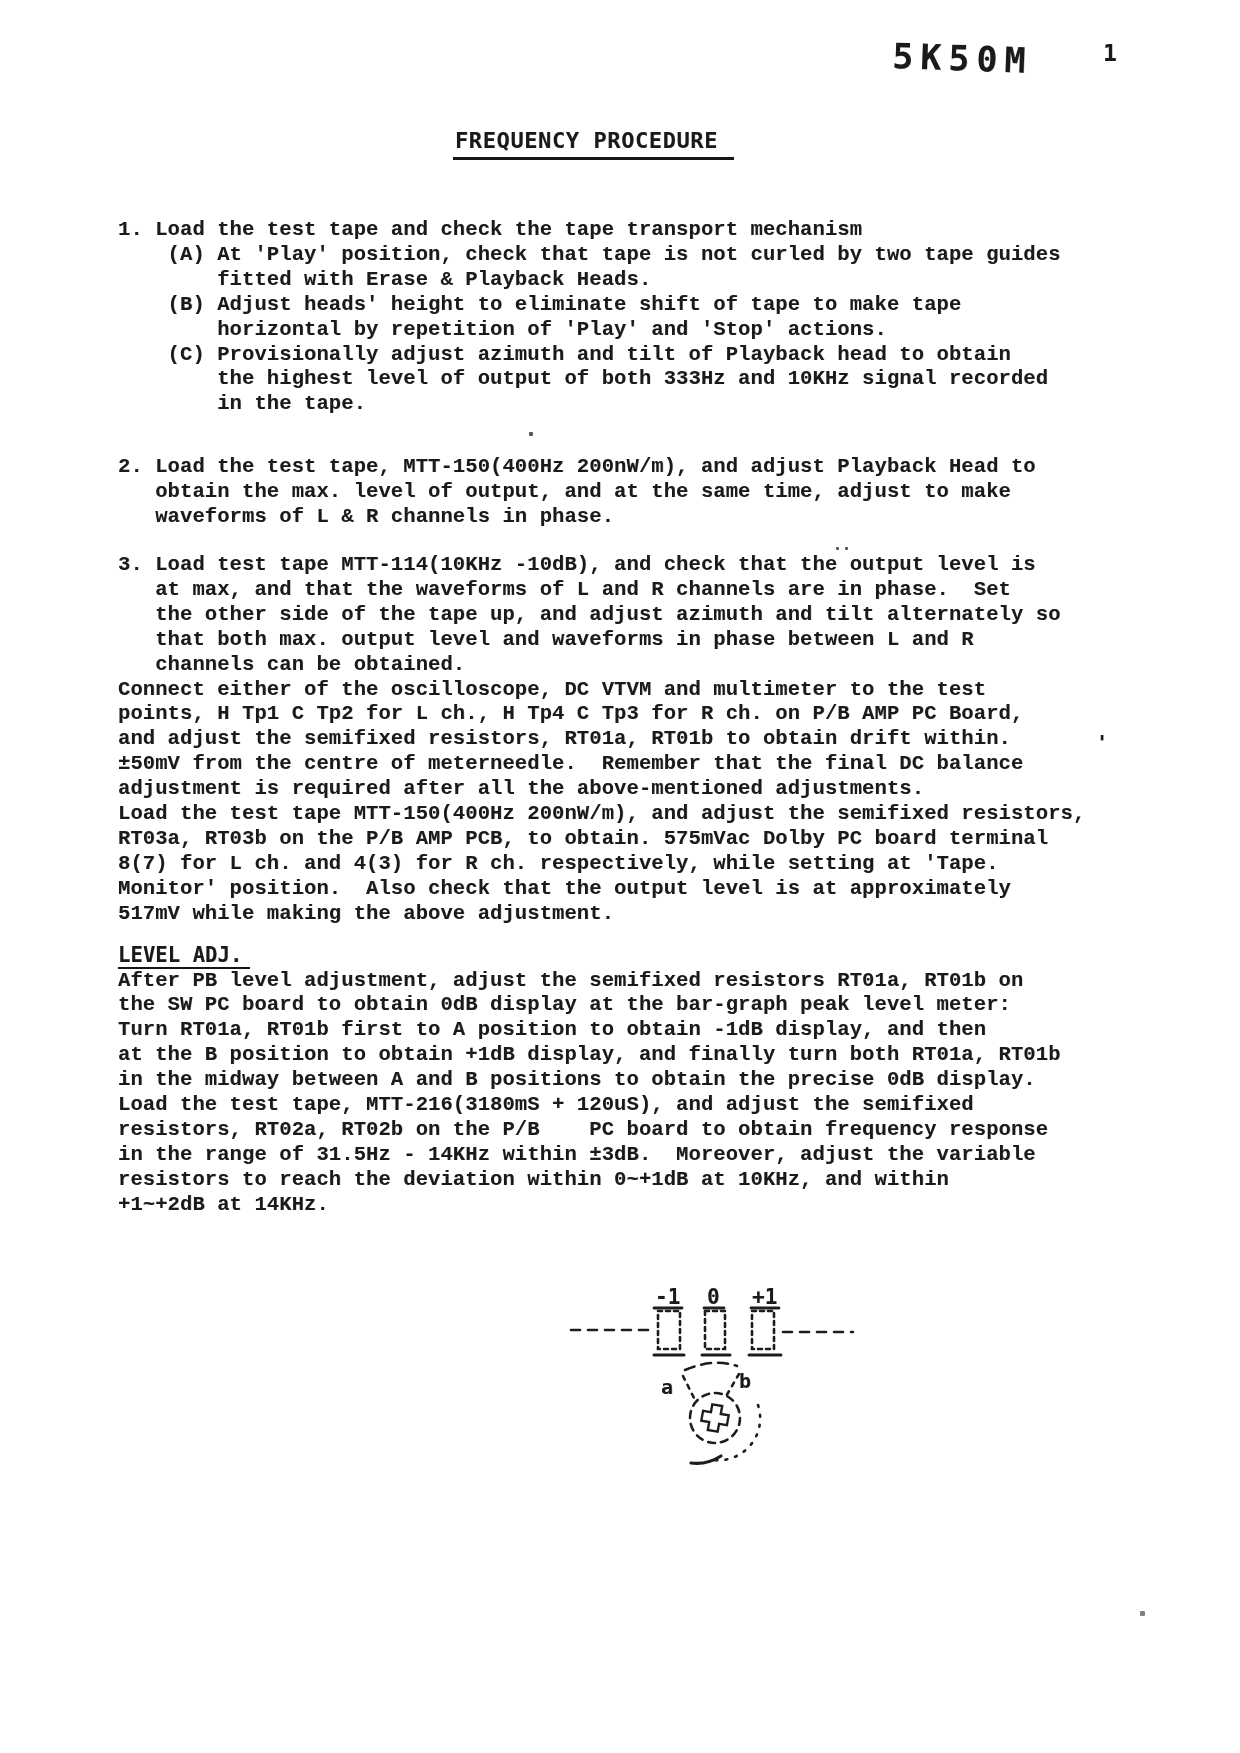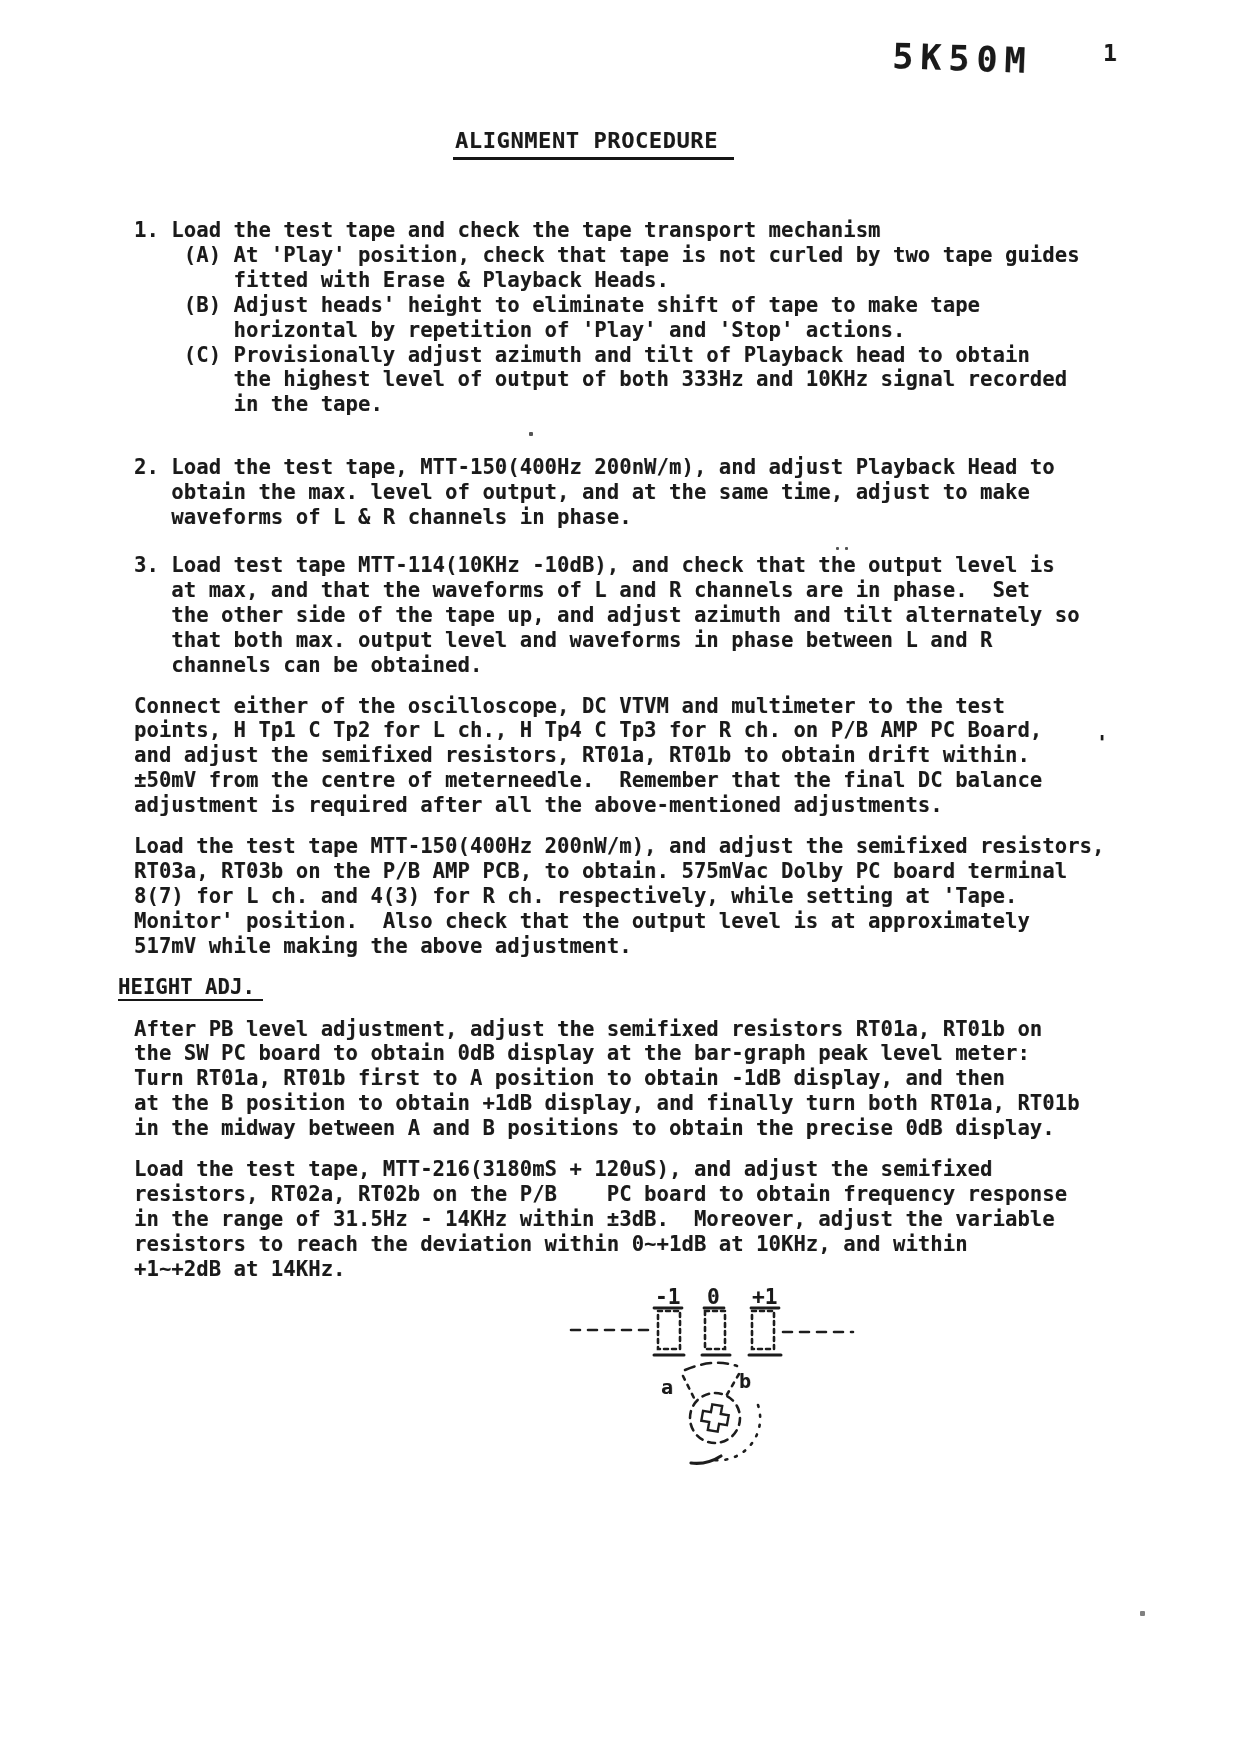--- a/index.html
+++ b/index.html
@@ -15,42 +15,42 @@
   }
   .pagenum{position:absolute;left:1103px;top:40px;font-size:23px;}
   .doc-title{
     position:absolute;left:453px;top:128px;font-size:22px;letter-spacing:0.6px;
     border-bottom:3px solid #161616;padding:0 16px 4px 2px;white-space:nowrap;
   }
   .body{
     position:absolute;left:118px;top:215px;width:1040px;
     font-size:20.5px;line-height:24.9px;letter-spacing:0.1px;
   }
-  .para{white-space:pre;margin:16px;}
+  .para{white-space:pre;margin:0;font-family:Liberation Mono, monospace;}
   .hline{white-space:nowrap;}
   .sec-heading{
     display:inline-block;line-height:20px;border-bottom:2.5px solid #161616;
     padding:0 8px 2px 0;
   }
   .mt3{margin-top:3px}.mt16{margin-top:16px}.mt20{margin-top:20px}
   .mt23{margin-top:23px}.mt25{margin-top:25px}.mt38{margin-top:38px}
   .mt197{margin-top:197px}
   .diagram{position:absolute;left:555px;top:1278px;}
   .stray{position:absolute;font-size:20px;}
   .speck{position:absolute;background:#555;border-radius:1px;}
 </style>
 </head>
 <body>
 
 <div class="page">
 
   <div class="model">5K50M</div>
   <div class="pagenum">1</div>
 
-  <div class="doc-title">ALIGNMENT PROCEDURE</div>
+  <div class="doc-title">FREQUENCY PROCEDURE</div>
 
   <div class="body">
 
     <div>
       <div class="para mt3">1. Load the test tape and check the tape transport mechanism
     (A) At 'Play' position, check that tape is not curled by two tape guides
         fitted with Erase &amp; Playback Heads.
     (B) Adjust heads' height to eliminate shift of tape to make tape
         horizontal by repetition of 'Play' and 'Stop' actions.
     (C) Provisionally adjust azimuth and tilt of Playback head to obtain
@@ -76,21 +76,21 @@
 
     <div>
       <div class="para">Load the test tape MTT-150(400Hz 200nW/m), and adjust the semifixed resistors,
 RT03a, RT03b on the P/B AMP PCB, to obtain. 575mVac Dolby PC board terminal
 8(7) for L ch. and 4(3) for R ch. respectively, while setting at 'Tape.
 Monitor' position.  Also check that the output level is at approximately
 517mV while making the above adjustment.</div>
     </div>
 
     <div>
-      <div class="hline mt16"><span class="sec-heading">HEIGHT ADJ.</span></div>
+      <div class="hline mt16"><span class="sec-heading">LEVEL ADJ.</span></div>
       <div class="para">After PB level adjustment, adjust the semifixed resistors RT01a, RT01b on
 the SW PC board to obtain 0dB display at the bar-graph peak level meter:
 Turn RT01a, RT01b first to A position to obtain -1dB display, and then
 at the B position to obtain +1dB display, and finally turn both RT01a, RT01b
 in the midway between A and B positions to obtain the precise 0dB display.</div>
     </div>
 
     <div>
       <div class="para">Load the test tape, MTT-216(3180mS + 120uS), and adjust the semifixed
 resistors, RT02a, RT02b on the P/B    PC board to obtain frequency response

